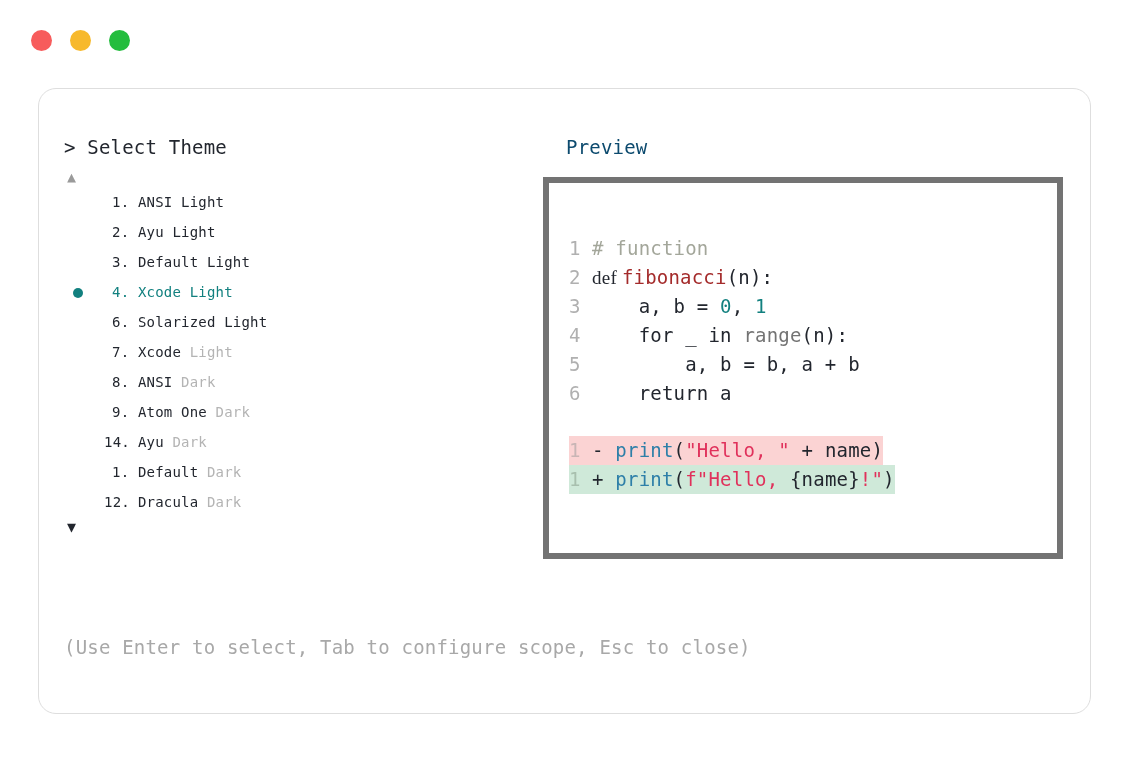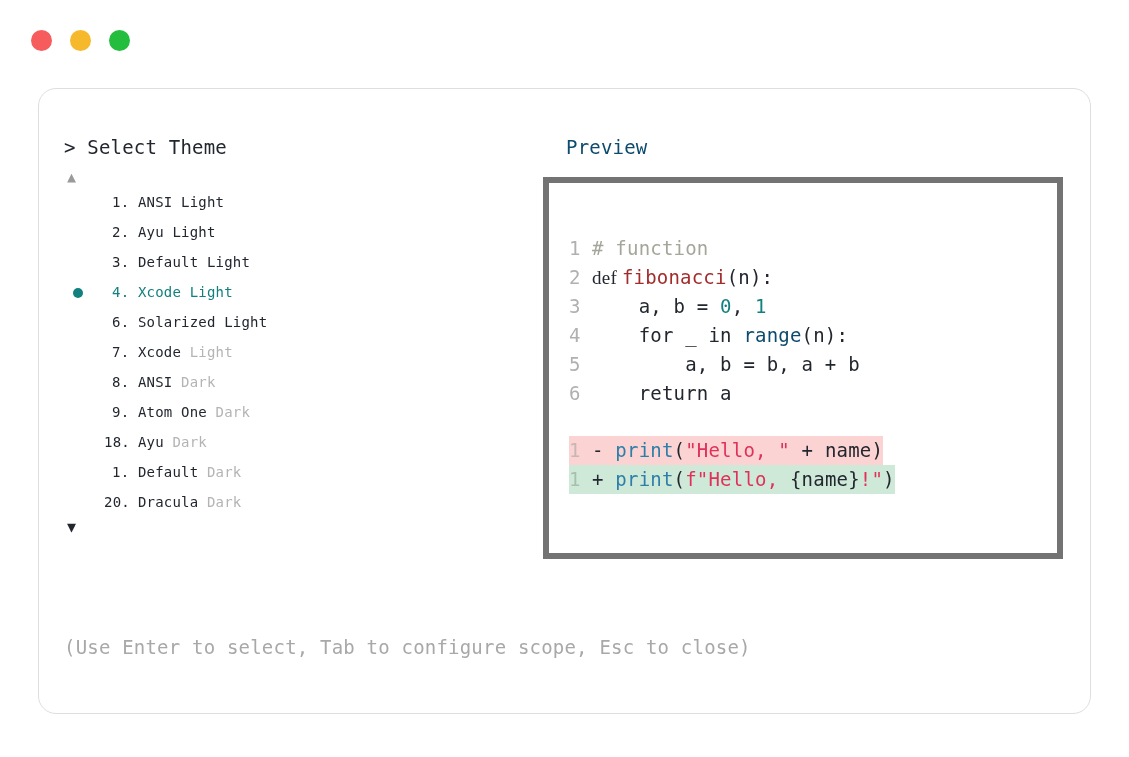--- a/index.html
+++ b/index.html
@@ -170,21 +170,21 @@
     text-align: right;
   }
   .spacer-line { height: 28px; }
 
   
   .t-comment { color: #a3a69a; }
   .t-kw      { color: #22262e; font-family: Liberation Serif, serif; }
   .t-fn      { color: #a42b2b; }
   .t-plain   { color: #22262e; }
   .t-num     { color: #12807f; }
-  .t-builtin { color: #0c4a6e; }
+  .t-builtin { color: #737373; }
   .t-str     { color: #e0315b; }
   .t-call    { color: #2d7fa8; }
 
   .diff-line {
     white-space: pre;
     height: 29px;
     display: inline-block;
   }
   .diff-wrap { height: 29px; }
   .diff-del { background: #fbd3d3; }
@@ -213,23 +213,23 @@
     <div class="scroll-arrow up">▲</div>
     <ul class="theme-list" id="theme-list">
         <li class="theme-item"><span class="idx">1.</span><span class="tname"> ANSI</span><span class="variant"> Light</span></li>
         <li class="theme-item"><span class="idx">2.</span><span class="tname"> Ayu</span><span class="variant"> Light</span></li>
         <li class="theme-item"><span class="idx">3.</span><span class="tname"> Default</span><span class="variant"> Light</span></li>
         <li class="theme-item selected"><span class="bullet"></span><span class="idx">4.</span><span class="tname"> Xcode</span><span class="variant"> Light</span></li>
         <li class="theme-item"><span class="idx">6.</span><span class="tname"> Solarized</span><span class="variant"> Light</span></li>
         <li class="theme-item"><span class="idx">7.</span><span class="tname"> Xcode</span><span class="variant dim"> Light</span></li>
         <li class="theme-item"><span class="idx">8.</span><span class="tname"> ANSI</span><span class="variant dim"> Dark</span></li>
         <li class="theme-item"><span class="idx">9.</span><span class="tname"> Atom One</span><span class="variant dim"> Dark</span></li>
-        <li class="theme-item"><span class="idx">18.</span><span class="tname"> Ayu</span><span class="variant dim"> Dark</span></li>
+        <li class="theme-item"><span class="idx">14.</span><span class="tname"> Ayu</span><span class="variant dim"> Dark</span></li>
         <li class="theme-item"><span class="idx">1.</span><span class="tname"> Default</span><span class="variant dim"> Dark</span></li>
-        <li class="theme-item"><span class="idx">20.</span><span class="tname"> Dracula</span><span class="variant dim"> Dark</span></li>
+        <li class="theme-item"><span class="idx">12.</span><span class="tname"> Dracula</span><span class="variant dim"> Dark</span></li>
       </ul>
     <div class="scroll-arrow down">▼</div>
   </div>
 
   <div class="hint">(Use Enter to select, Tab to configure scope, Esc to close)</div>
 
   <div class="preview-box">
     <div class="code" id="code-block"><div class="code-line"><span class="ln">1</span><span> </span><span class="t-comment"># function</span></div><div class="code-line"><span class="ln">2</span><span> </span><span class="t-kw">def </span><span class="t-fn">fibonacci</span><span class="t-plain">(n):</span></div><div class="code-line"><span class="ln">3</span><span> </span><span class="t-plain">    a, b = </span><span class="t-num">0</span><span class="t-plain">, </span><span class="t-num">1</span></div><div class="code-line"><span class="ln">4</span><span> </span><span class="t-plain">    for _ in </span><span class="t-builtin">range</span><span class="t-plain">(n):</span></div><div class="code-line"><span class="ln">5</span><span> </span><span class="t-plain">        a, b = b, a + b</span></div><div class="code-line"><span class="ln">6</span><span> </span><span class="t-plain">    return a</span></div><div class="spacer-line"></div><div class="diff-wrap"><span class="diff-line diff-del" style="background: rgb(251, 211, 211);"><span class="ln diff-ln">1</span><span class="diff-sign"> - </span><span class="t-call">print</span><span class="t-plain">(</span><span class="t-str">"Hello, "</span><span class="t-plain"> + name)</span></span></div><div class="diff-wrap"><span class="diff-line diff-add" style="background: rgb(207, 233, 217);"><span class="ln diff-ln-add">1</span><span class="diff-sign"> + </span><span class="t-call">print</span><span class="t-plain">(</span><span class="t-str">f"Hello, </span><span class="t-plain">{name}</span><span class="t-str">!"</span><span class="t-plain">)</span></span></div></div>
   </div>
 

